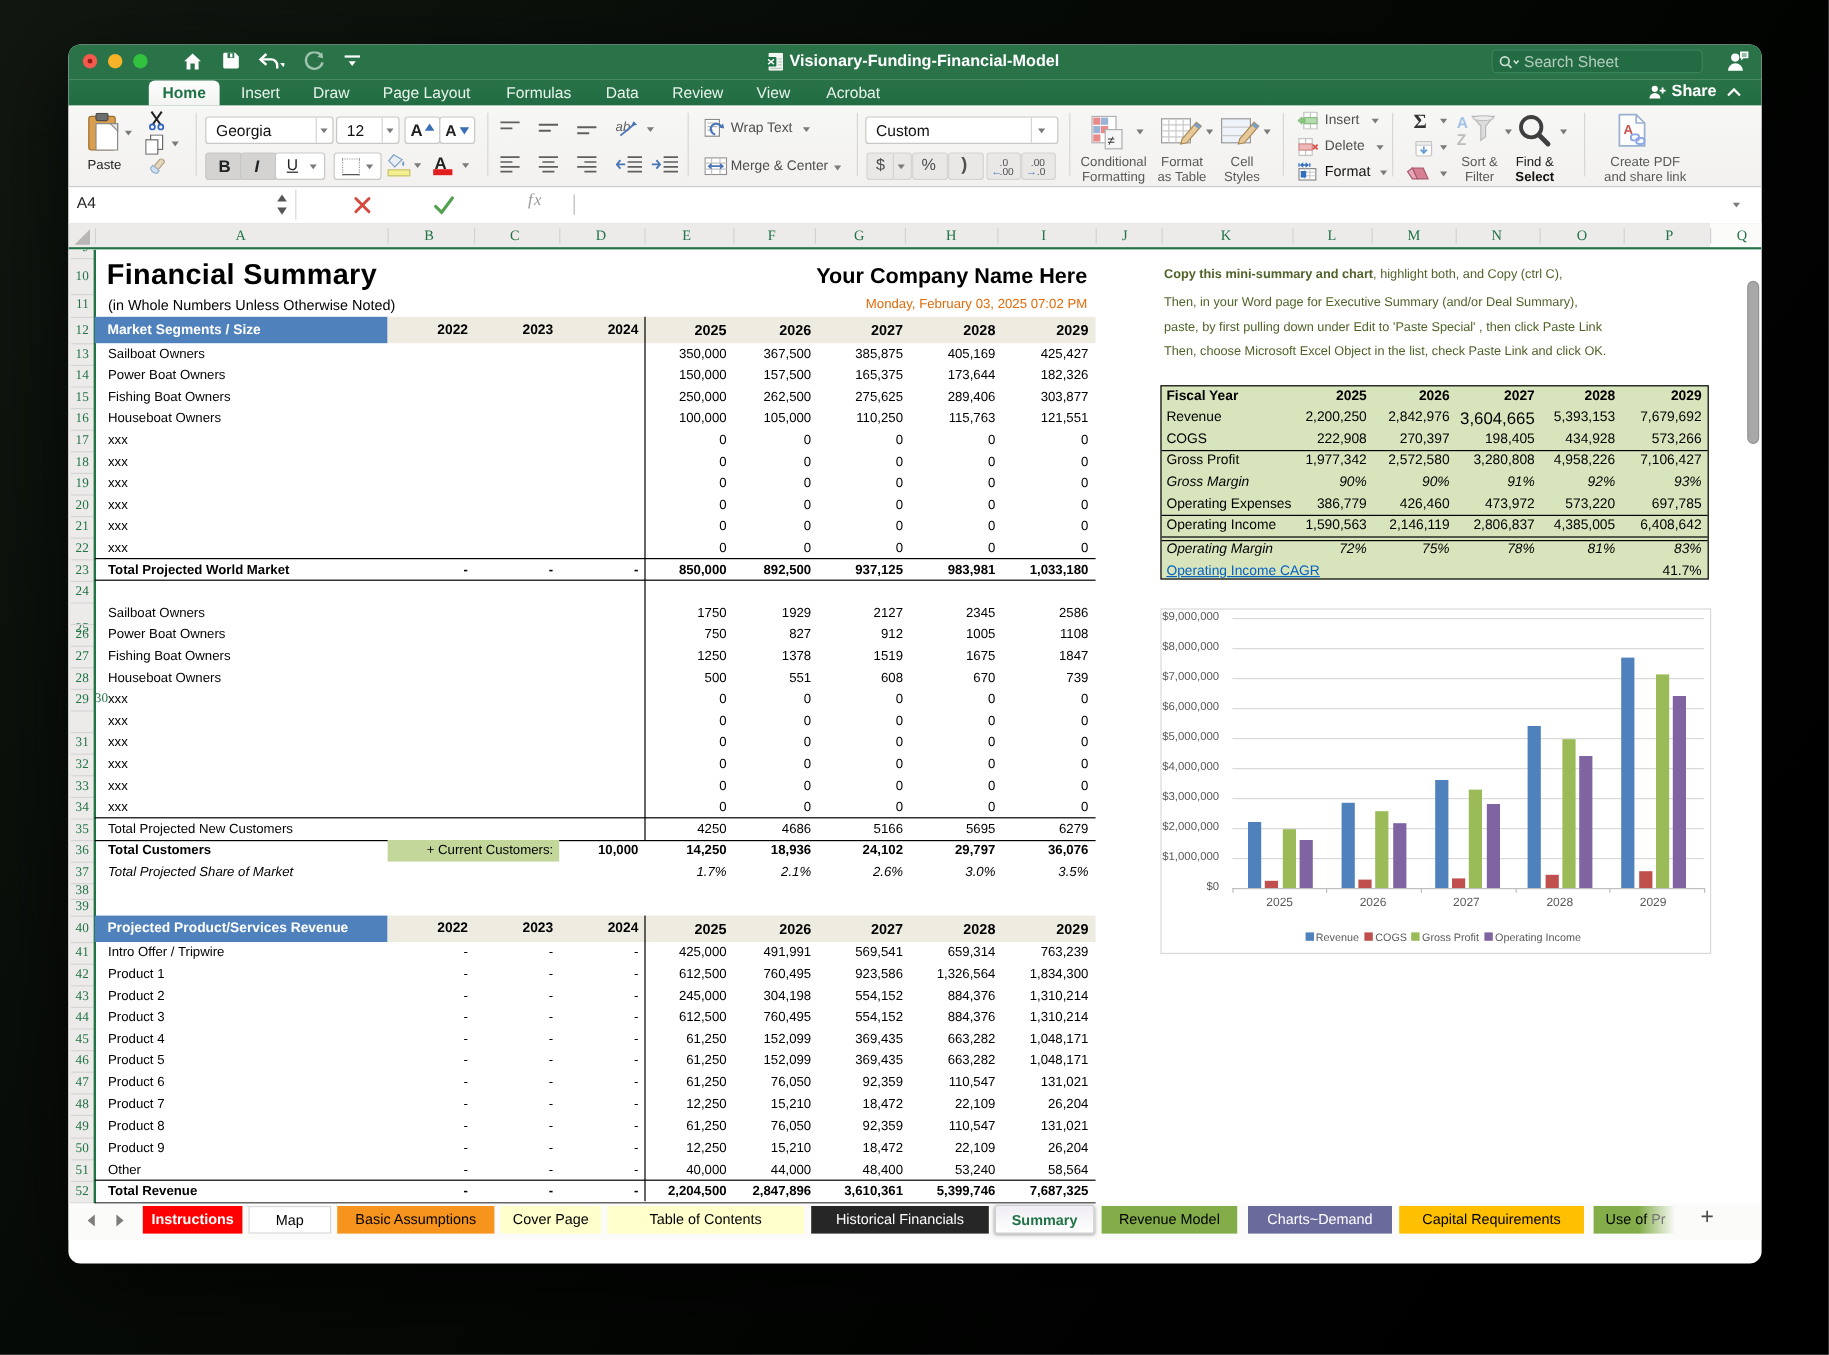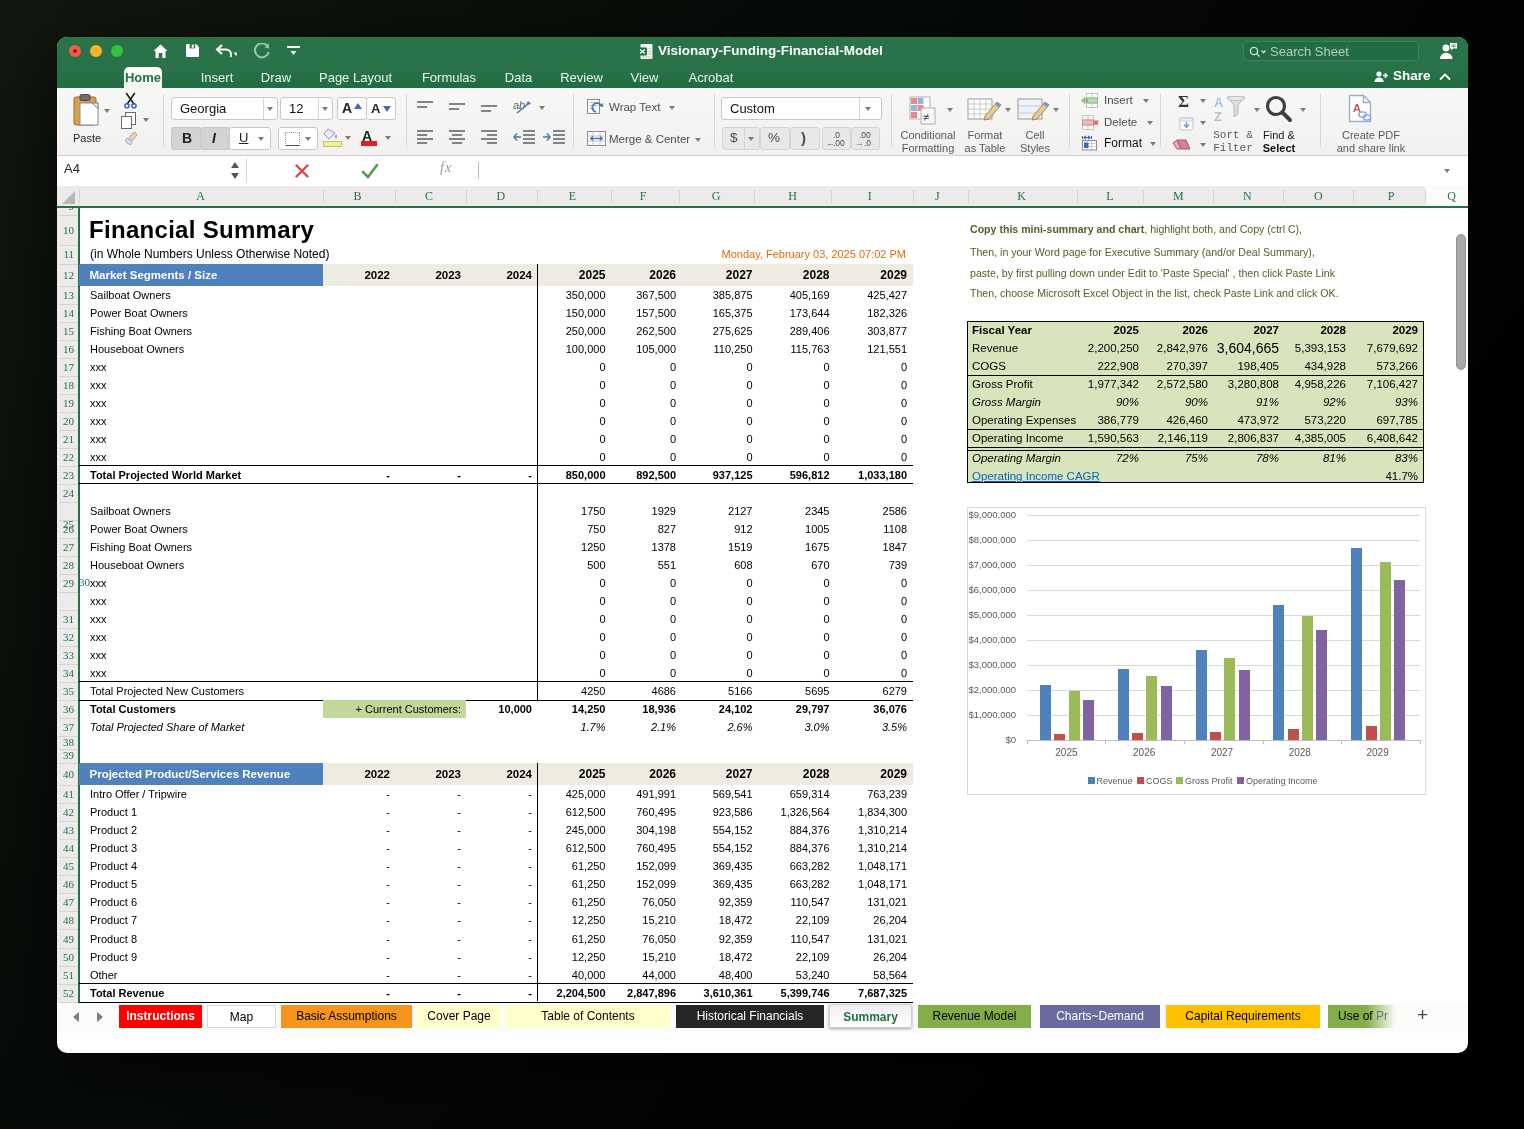--- a/index.html
+++ b/index.html
@@ -86,21 +86,21 @@
 <div class="abs" style="left:26px;top:2px;font-size:13px;color:#b5cdbe;">Search Sheet</div>
       </div>
 <svg class="abs" style="left:1381px;top:4px" width="20" height="20" viewBox="0 0 20 20">
         <circle cx="8" cy="7" r="3.4" fill="#fff"></circle>
         <path d="M2 18 a6.2 6.2 0 0 1 12.4 0 z" fill="#fff"></path>
         <path d="M12 2 h7 v5.5 h-4 l-2 2 v-2 h-1 z" fill="#fff"></path>
         <path d="M13.5 4 h4 M13.5 5.7 h4" stroke="#2b784c" stroke-width="0.9"></path>
       </svg>
 </div>
 <div class="tabrow">
-      <div class="rtab active" style="left:67px;width:38px;">Home</div>
+      <div class="rtab active" style="left:67px;width:59px;">Home</div>
       <div class="rtab" style="left:142px;width:36px;">Insert</div>
       <div class="rtab" style="left:203px;width:32px;">Draw</div>
       <div class="rtab" style="left:260px;width:77px;">Page Layout</div>
       <div class="rtab" style="left:363px;width:58px;">Formulas</div>
       <div class="rtab" style="left:445px;width:33px;">Data</div>
       <div class="rtab" style="left:501px;width:47px;">Review</div>
       <div class="rtab" style="left:571px;width:33px;">View</div>
       <div class="rtab" style="left:628px;width:52px;">Acrobat</div>
       <svg class="abs" style="left:1316px;top:4px" width="16" height="14" viewBox="0 0 16 14">
         <circle cx="6" cy="4" r="2.6" fill="#fff"></circle>
@@ -350,21 +350,21 @@
         <path d="M6 2 l4 9 h-4 l-4 -6 z" fill="#e7a9b8" stroke="#a75a6e"></path>
       </svg>
 <span class="darr abs" style="left:1143px;top:55px;"></span>
 <svg class="abs" style="left:1157px;top:5px" width="38" height="36" viewBox="0 0 38 36">
 <text x="0" y="14" font-size="13" font-weight="bold" fill="#a3c2e8">A</text>
 <text x="0" y="28" font-size="13" font-weight="bold" fill="#bdbdbd">Z</text>
 <path d="M13 4 h18 l-7 8 v9 l-4 3 v-12 z" fill="#dcdcdc" stroke="#b8b8b8"></path>
 <ellipse cx="22" cy="5.5" rx="8.6" ry="2" fill="#ececec" stroke="#b8b8b8" stroke-width="0.8"></ellipse>
 </svg>
 <span class="darr abs" style="left:1197px;top:20px;"></span>
-<div class="rlabel" style="left:1148px;top:41px;width:56px;font-family:Liberation Mono, monospace;">Sort &amp;<br>Filter</div>
+<div class="rlabel" style="left:1148px;top:41px;width:56px;">Sort &amp;<br>Filter</div>
 <svg class="abs" style="left:1206px;top:6px" width="32" height="32" viewBox="0 0 32 32">
         <circle cx="13" cy="12" r="8.5" stroke="#3f3f3f" stroke-width="3.2" fill="none"></circle>
         <path d="M19.5 18.5 L27 26" stroke="#3f3f3f" stroke-width="4" stroke-linecap="round"></path>
       </svg>
 <span class="darr abs" style="left:1243px;top:20px;"></span>
 <div class="rlabel" style="left:1193px;top:41px;width:58px;color:#1a1a1a;">Find &amp;<br><span style="font-weight:bold;color:#111;">Select</span></div>
 
 <svg class="abs" style="left:1291px;top:6px" width="27" height="30" viewBox="0 0 27 30">
 <path d="M1.5 1.5 h14 l7 7 v19 h-21 z" fill="#fdfdfd" stroke="#9ab0cf" stroke-width="1.4"></path>
 <path d="M15.5 1.5 v7 h7" fill="none" stroke="#9ab0cf" stroke-width="1.4"></path>
@@ -520,20 +520,21 @@
         <div class="rsepline" style="top:739.5px;"></div>
         <div class="rn" style="top:739.5px;line-height:18px;">50</div>
         <div class="rsepline" style="top:757.5px;"></div>
         <div class="rn" style="top:757.5px;line-height:18px;">51</div>
         <div class="rsepline" style="top:775.5px;"></div>
         <div class="rn" style="top:775.5px;line-height:18px;">52</div>
         <div class="rsepline" style="top:793.5px;"></div>
       </div>
       <div class="greenline" style="left:21px;top:0;width:2px;height:795px;"></div>
       <div class="c b" style="left:32px;top:8px;line-height:28px;font-size:24px;letter-spacing:0.3px;">Financial Summary</div>
+      <div class="c b num" style="left:549px;top:7px;width:300px;line-height:30px;font-size:18px;">Your Company Name Here</div>
       <div class="c" style="left:33px;top:36.5px;line-height:19px;font-size:12px;">(in Whole Numbers Unless Otherwise Noted)</div>
       <div class="c num" style="left:549px;top:36.5px;width:300px;line-height:19px;color:#e26b0a;">Monday, February 03, 2025 07:02 PM</div>
       <div class="bluehdr" style="left:21.5px;top:55.5px;width:244.5px;height:22px;line-height:22px;"><span style="margin-left:11px;">Market Segments / Size</span></div>
       <div class="beige" style="left:266px;top:55.5px;width:590px;height:22px;"></div>
       <div class="c num b" style="left:273px;top:55.5px;width:60px;line-height:22px;font-size:11.5px;">2022</div>
       <div class="c num b" style="left:344px;top:55.5px;width:60px;line-height:22px;font-size:11.5px;">2023</div>
       <div class="c num b" style="left:415px;top:55.5px;width:60px;line-height:22px;font-size:11.5px;">2024</div>
       <div class="c num b" style="left:488.5px;top:55.5px;width:60px;line-height:22px;font-size:12px;">2025</div>
       <div class="c num b" style="left:559px;top:55.5px;width:60px;line-height:22px;font-size:12px;">2026</div>
       <div class="c num b" style="left:635.5px;top:55.5px;width:60px;line-height:22px;font-size:12px;">2027</div>
@@ -599,21 +600,21 @@
       <div class="c num " style="left:610.5px;top:239.7px;width:85px;line-height:18px;">0</div>
       <div class="c num " style="left:687.5px;top:239.7px;width:85px;line-height:18px;">0</div>
       <div class="c num " style="left:765px;top:239.7px;width:85px;line-height:18px;">0</div>
       <div class="c b" style="left:33px;top:257.7px;line-height:18px;">Total Projected World Market</div>
       <div class="c num b" style="left:248px;top:257.7px;width:85px;line-height:18px;">-</div>
       <div class="c num b" style="left:319px;top:257.7px;width:85px;line-height:18px;">-</div>
       <div class="c num b" style="left:390px;top:257.7px;width:85px;line-height:18px;">-</div>
       <div class="c num b" style="left:463.5px;top:257.7px;width:85px;line-height:18px;">850,000</div>
       <div class="c num b" style="left:534px;top:257.7px;width:85px;line-height:18px;">892,500</div>
       <div class="c num b" style="left:610.5px;top:257.7px;width:85px;line-height:18px;">937,125</div>
-      <div class="c num b" style="left:687.5px;top:257.7px;width:85px;line-height:18px;">596,812</div>
+      <div class="c num b" style="left:687.5px;top:257.7px;width:85px;line-height:18px;">983,981</div>
       <div class="c num b" style="left:765px;top:257.7px;width:85px;line-height:18px;">1,033,180</div>
       <div class="bline" style="left:21.5px;top:257.2px;width:834.5px;height:1px;"></div>
       <div class="bline" style="left:21.5px;top:275.2px;width:834.5px;height:1px;"></div>
       <div class="c " style="left:33px;top:293.7px;line-height:18px;">Sailboat Owners</div>
       <div class="c num " style="left:463.5px;top:293.7px;width:85px;line-height:18px;">1750</div>
       <div class="c num " style="left:534px;top:293.7px;width:85px;line-height:18px;">1929</div>
       <div class="c num " style="left:610.5px;top:293.7px;width:85px;line-height:18px;">2127</div>
       <div class="c num " style="left:687.5px;top:293.7px;width:85px;line-height:18px;">2345</div>
       <div class="c num " style="left:765px;top:293.7px;width:85px;line-height:18px;">2586</div>
       <div class="c " style="left:33px;top:311.8px;line-height:18px;">Power Boat Owners</div>

